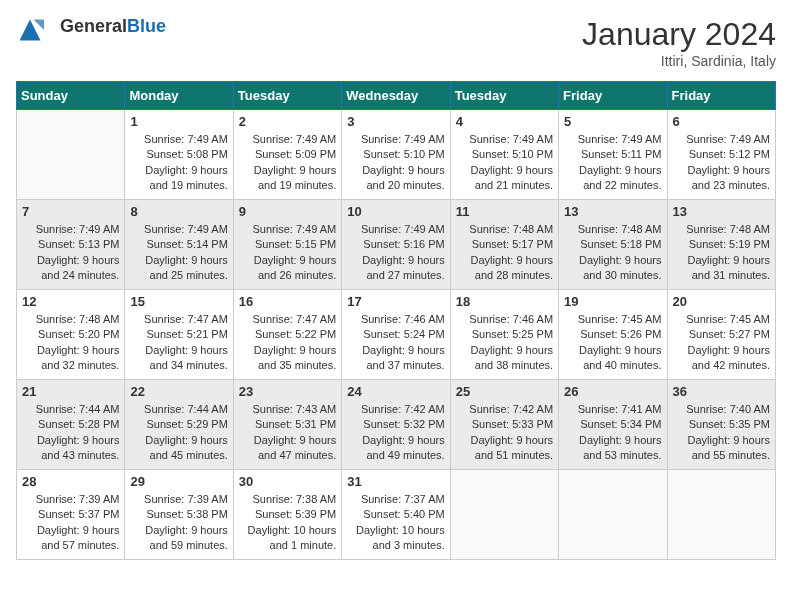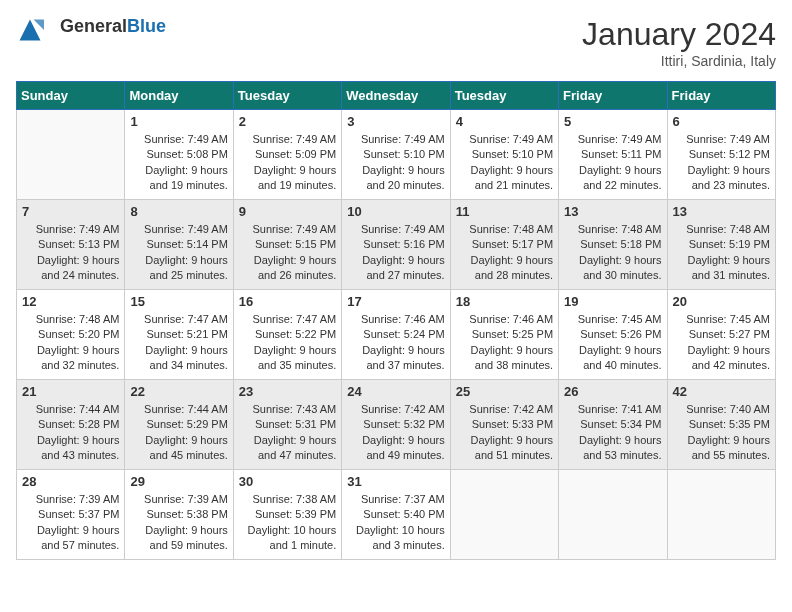--- a/index.html
+++ b/index.html
@@ -232,21 +232,21 @@
         </td>
         <td>
           <span class="day-num">25</span>
           <div class="day-info">Sunrise: 7:42 AM<br>Sunset: 5:33 PM<br>Daylight: 9 hours<br>and 51 minutes.</div>
         </td>
         <td>
           <span class="day-num">26</span>
           <div class="day-info">Sunrise: 7:41 AM<br>Sunset: 5:34 PM<br>Daylight: 9 hours<br>and 53 minutes.</div>
         </td>
         <td>
-          <span class="day-num">42</span>
+          <span class="day-num">36</span>
           <div class="day-info">Sunrise: 7:40 AM<br>Sunset: 5:35 PM<br>Daylight: 9 hours<br>and 55 minutes.</div>
         </td>
       </tr>
       <tr>
         <td>
           <span class="day-num">28</span>
           <div class="day-info">Sunrise: 7:39 AM<br>Sunset: 5:37 PM<br>Daylight: 9 hours<br>and 57 minutes.</div>
         </td>
         <td>
           <span class="day-num">29</span>

